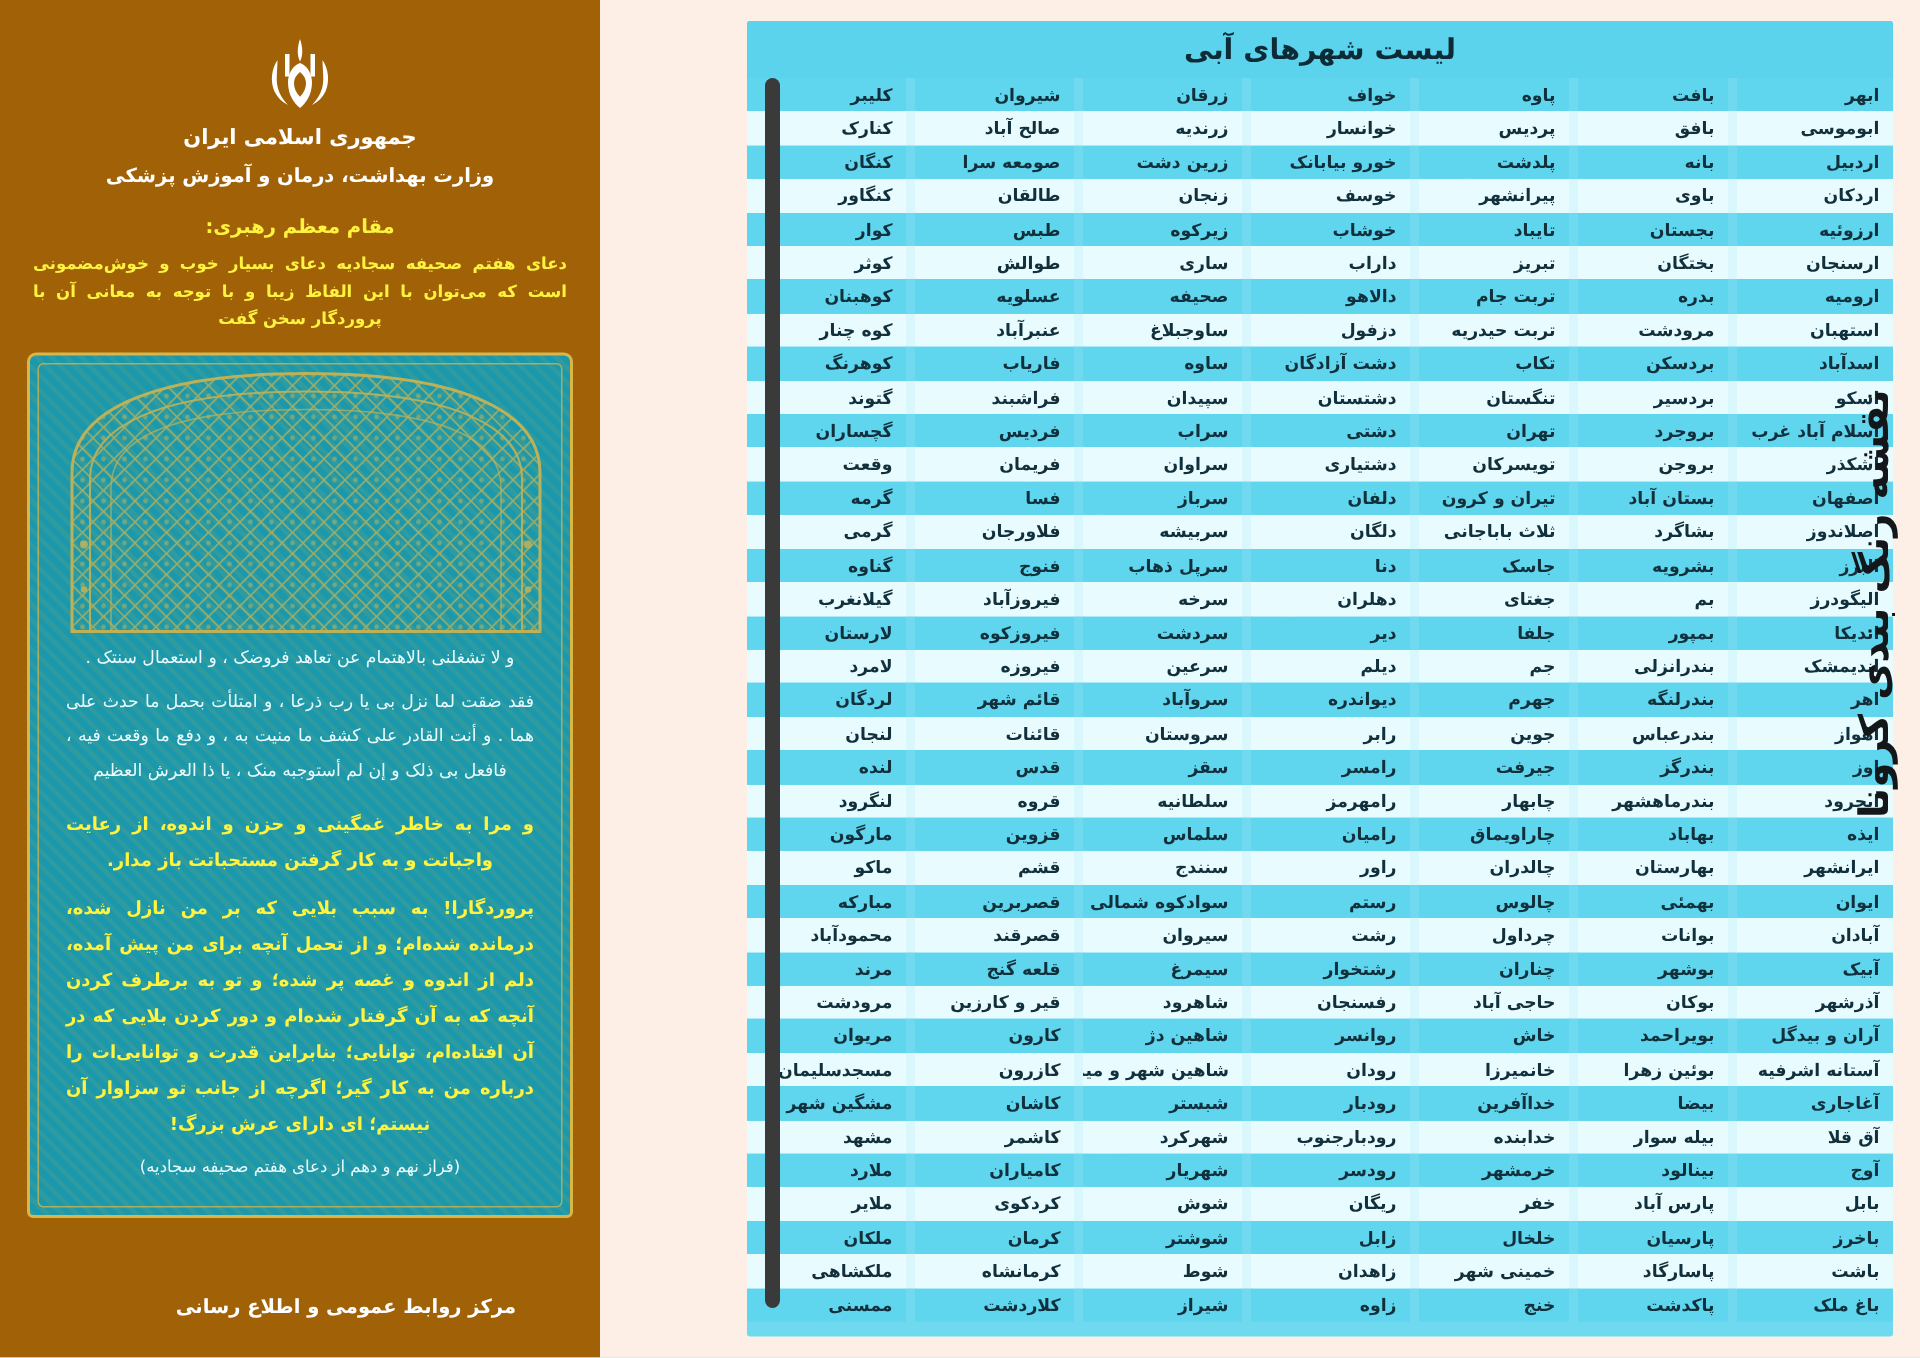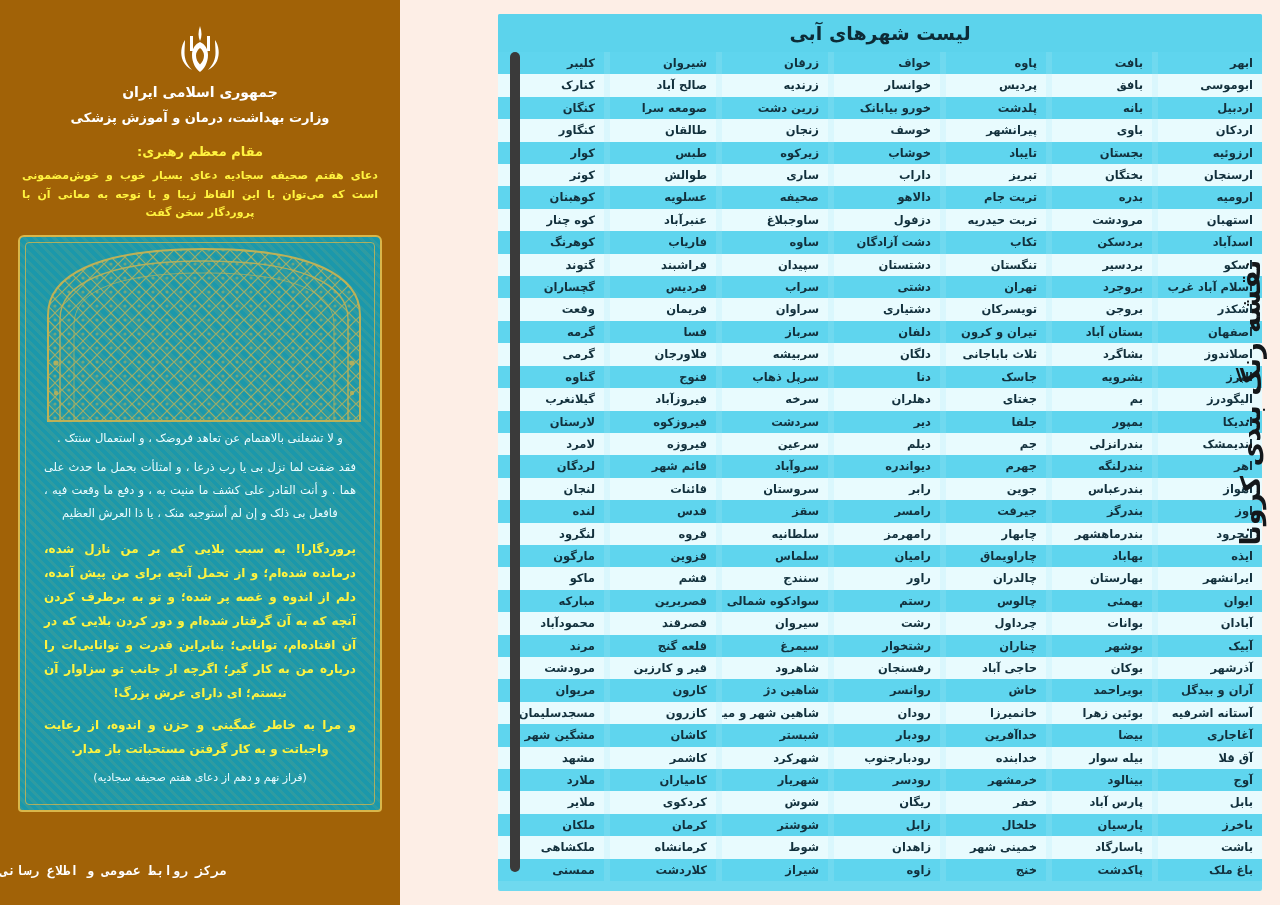--- a/index.html
+++ b/index.html
@@ -217,25 +217,24 @@
     margin-top: 10px;
     font-size: 11px;
     color: #eafcff;
   }
 
   .panel-footer {
     position: absolute;
     bottom: 26px;
     left: 0;
     width: 344px;
-    text-align: left;
+    text-align: right;
     font-size: 13px;
     color: #ffffff;
     font-weight: bold;
-    font-family: Liberation Mono, monospace;
   }
 </style>
 </head>
 <body>
 
 <div id="page">
 
   <div class="table-pane">
 
     <div class="table-shell">
@@ -914,22 +913,22 @@
             <circle cx="318" cy="150" r="2.2"></circle>
         </g>
       </svg>
 
       <div class="arabic">
         <p>و لا تشغلنی بالاهتمام عن تعاهد فروضک ، و استعمال سنتک .</p>
         <p>فقد ضقت لما نزل بی یا رب ذرعا ، و امتلأت بحمل ما حدث علی هما . و أنت القادر علی کشف ما منیت به ، و دفع ما وقعت فیه ، فافعل بی ذلک و إن لم أستوجبه منک ، یا ذا العرش العظیم</p>
       </div>
 
       <div class="persian">
+        <p>و مرا به خاطر غمگینی و حزن و اندوه، از رعایت واجباتت و به کار گرفتن مستحباتت باز مدار.</p>
         <p>پروردگارا! به سبب بلایی که بر من نازل شده، درمانده شده‌ام؛ و از تحمل آنچه برای من پیش آمده، دلم از اندوه و غصه پر شده؛ و تو به برطرف کردن آنچه که به آن گرفتار شده‌ام و دور کردن بلایی که در آن افتاده‌ام، توانایی؛ بنابراین قدرت و توانایی‌ات را درباره من به کار گیر؛ اگرچه از جانب تو سزاوار آن نیستم؛ ای دارای عرش بزرگ!</p>
-        <p>و مرا به خاطر غمگینی و حزن و اندوه، از رعایت واجباتت و به کار گرفتن مستحباتت باز مدار.</p>
       </div>
 
       <div class="source-note">(فراز نهم و دهم از دعای هفتم صحیفه سجادیه)</div>
     </div>
 
     <div class="panel-footer">مرکز روابط عمومی و اطلاع رسانی</div>
   </div>
 </div>
 
 </body></html>

